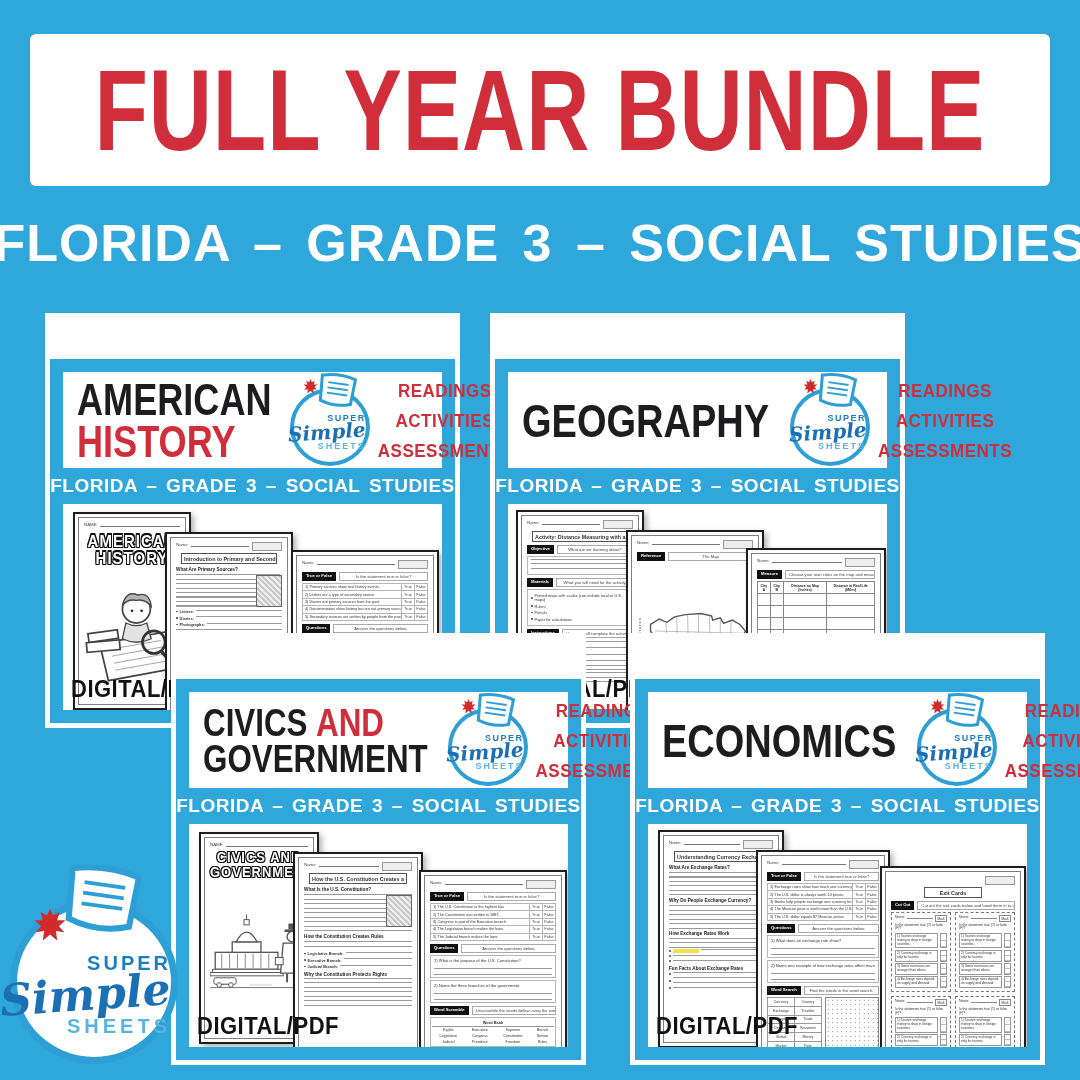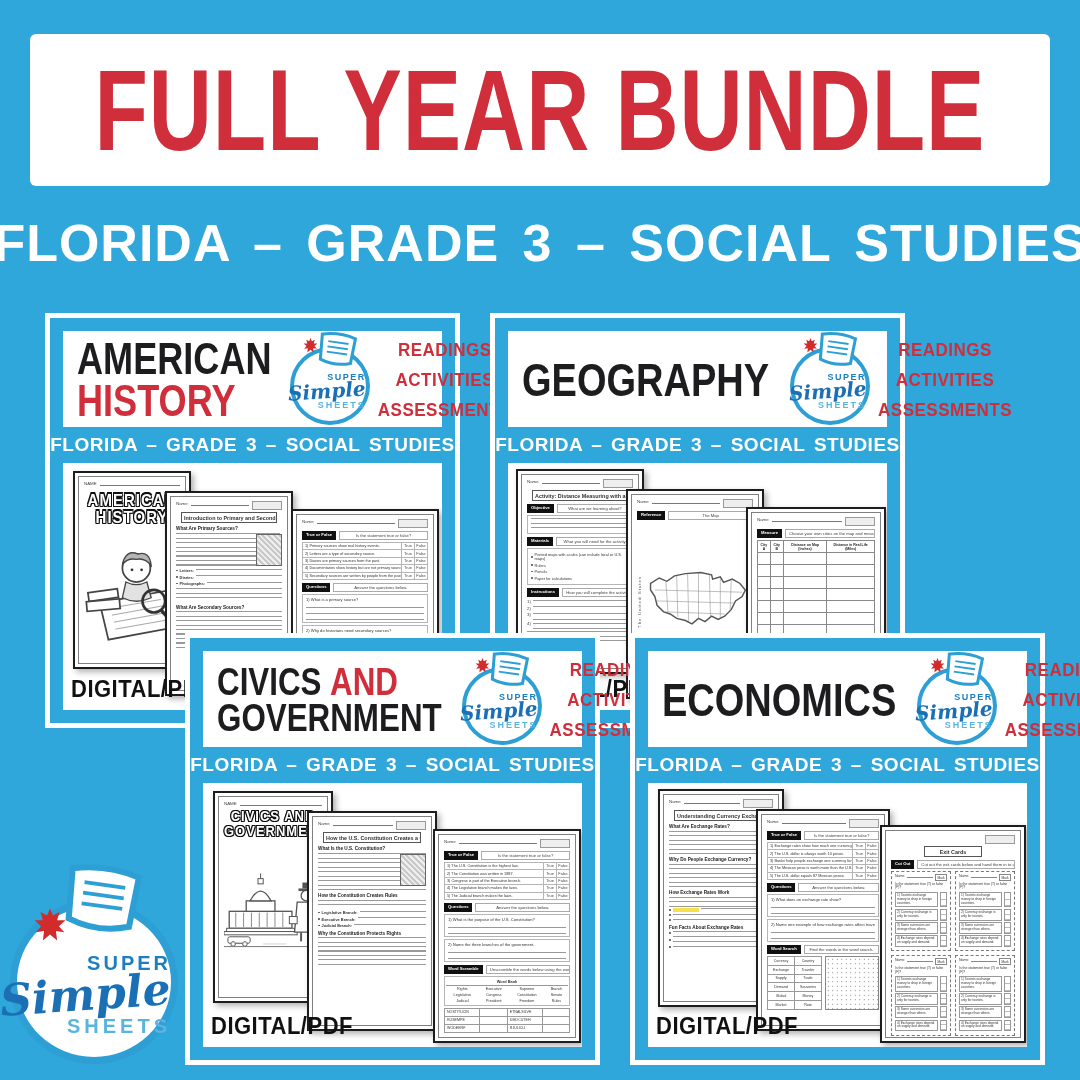--- a/index.html
+++ b/index.html
@@ -14,21 +14,21 @@
   body{font-family:"Liberation Sans",sans-serif;background:#888;}
   .poster{position:relative;width:1080px;height:1080px;background:var(--blue);overflow:hidden;margin:0 auto;}
 
   
   .banner{position:absolute;left:30px;top:34px;width:1020px;height:152px;background:#fff;border-radius:6px;display:flex;align-items:center;justify-content:center;}
   .banner-text{color:var(--red);font-weight:800;font-size:92px;letter-spacing:1px;transform:scale(.95,1.25);white-space:nowrap;}
   .subtitle{position:absolute;left:0;top:198px;width:1080px;height:90px;display:flex;align-items:center;justify-content:center;color:#fff;font-weight:800;font-size:52px;letter-spacing:1px;word-spacing:8px;transform-origin:center;white-space:nowrap;}
 
   
   .card{position:absolute;background:#fff;}
-  .cardb{position:absolute;inset:5px;border:13px solid var(--blue);display:flex;flex-direction:column;background:#fff;}
+  .cardb{position:absolute;inset:5px;border:13px solid var(--blue);display:flex;flex-direction:column;background:#fff;margin-top:41px;}
   .chead{display:flex;align-items:center;gap:6px;height:96px;padding:4px 8px 2px 14px;flex:0 0 auto;}
   .ctitle{flex:1;font-weight:800;line-height:.95;transform:scale(.95,1.15);transform-origin:left center;white-space:nowrap;color:var(--ink);}
   .ctitle .t2{color:var(--red);}
   .ctitle .t2i{color:var(--red);margin-left:9px;}
   .feat{width:126px;display:flex;flex-direction:column;gap:10px;align-items:center;flex:0 0 auto;}
   .feat span{color:var(--red);font-weight:800;font-size:17px;letter-spacing:.5px;transform:scaleY(1.1);white-space:nowrap;}
   .cstrip{background:var(--blue);color:#fff;font-weight:800;font-size:19px;letter-spacing:.5px;word-spacing:3px;height:36px;display:flex;align-items:center;justify-content:center;flex:0 0 auto;white-space:nowrap;}
   .cbody{flex:1;position:relative;background:#fff;overflow:hidden;}
   .digital{position:absolute;left:8px;bottom:8px;font-weight:800;font-size:22px;letter-spacing:.5px;color:#111;z-index:6;transform:scaleY(1.1);}
 
@@ -459,21 +459,21 @@
             </tbody>
               </table>
           </div>
         </div>
 
         <div class="digital">DIGITAL/PDF</div>
       </div>
     </div>
   </div>
 
-  <div class="card" style="left:185px;top:633px;width:415px;height:432px;z-index:3">
+  <div class="card" style="left:171px;top:633px;width:415px;height:432px;z-index:3">
     <div class="cardb">
       <div class="chead">
         <div class="ctitle" style="font-size:33px">
           <div><span>CIVICS</span><span class="t2i">AND</span></div>
           <div>GOVERNMENT</div>
         </div>
         <div class="clogo">
           <div class="lg-circle">
             <span class="lg-super">SUPER</span>
             <span class="lg-simple">Simple</span>

